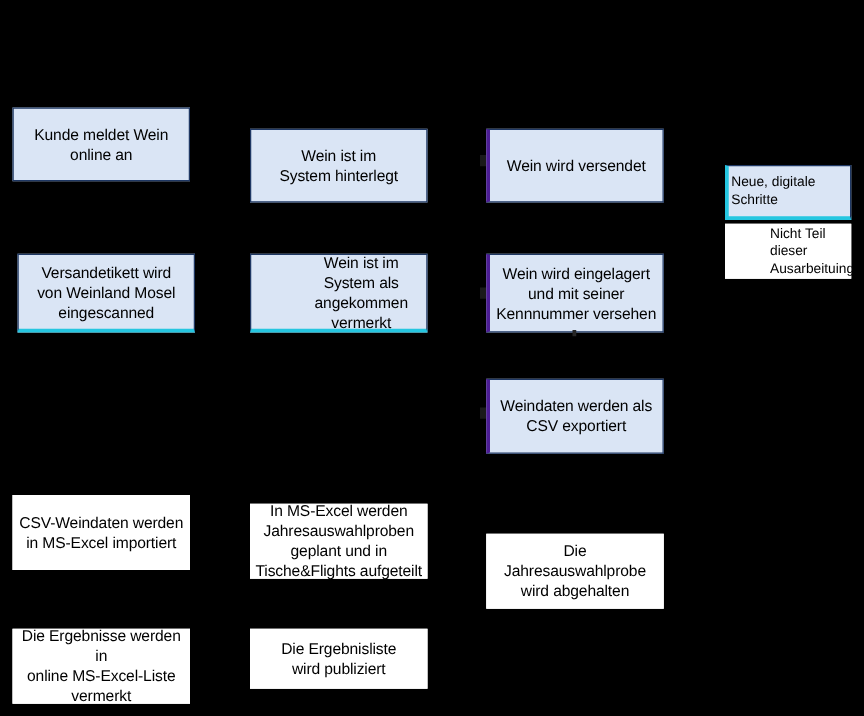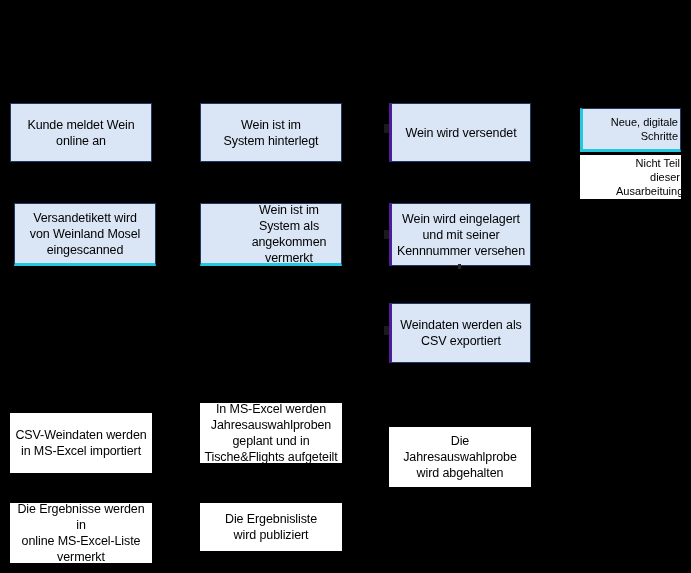--- a/index.html
+++ b/index.html
@@ -54,24 +54,25 @@
     border: 1px solid #ffffff;
   }
 
   
   .legend-box {
     position: absolute;
     box-sizing: border-box;
     display: flex;
     align-items: center;
     justify-content: center;
-    text-align: right;
+    text-align: left;
     font-size: 11px;
     line-height: 14px;
     color: #000000;
+    margin-top: 24px;
   }
   .legend-box.digital {
     background: #dae5f5;
     border: 1px solid #1f3864;
     border-left: 3px solid #25c6e0;
     border-bottom: 3px solid #25c6e0;
   }
   .legend-box.plain {
     background: #ffffff;
     border: 1px solid #ffffff;
@@ -96,32 +97,32 @@
     width: 3px;
     height: 5px;
     background: #262626;
   }
 </style>
 </head>
 <body>
 
 <div id="canvas">
 
-  <div class="node digital" style="left:10px; top:103px; width:142px; height:59px;">
+  <div class="node digital" style="left:10px; top:86px; width:142px; height:59px;">
     <span class="label">Kunde meldet Wein
 online an</span>
   </div>
 
   <div class="node digital accent-bottom" style="left:14px; top:203px; width:142px; height:63px;">
     <span class="label">Versandetikett wird
 von Weinland Mosel
 eingescanned</span>
   </div>
 
-  <div class="node plain" style="left:10px; top:413px; width:142px; height:60px;">
+  <div class="node plain" style="left:10px; top:396px; width:142px; height:60px;">
     <span class="label">CSV-Weindaten werden
 in MS-Excel importiert</span>
   </div>
 
   <div class="node plain" style="left:10px; top:503px; width:142px; height:60px;">
     <span class="label">Die Ergebnisse werden in
 online MS-Excel-Liste
 vermerkt</span>
   </div>
 

